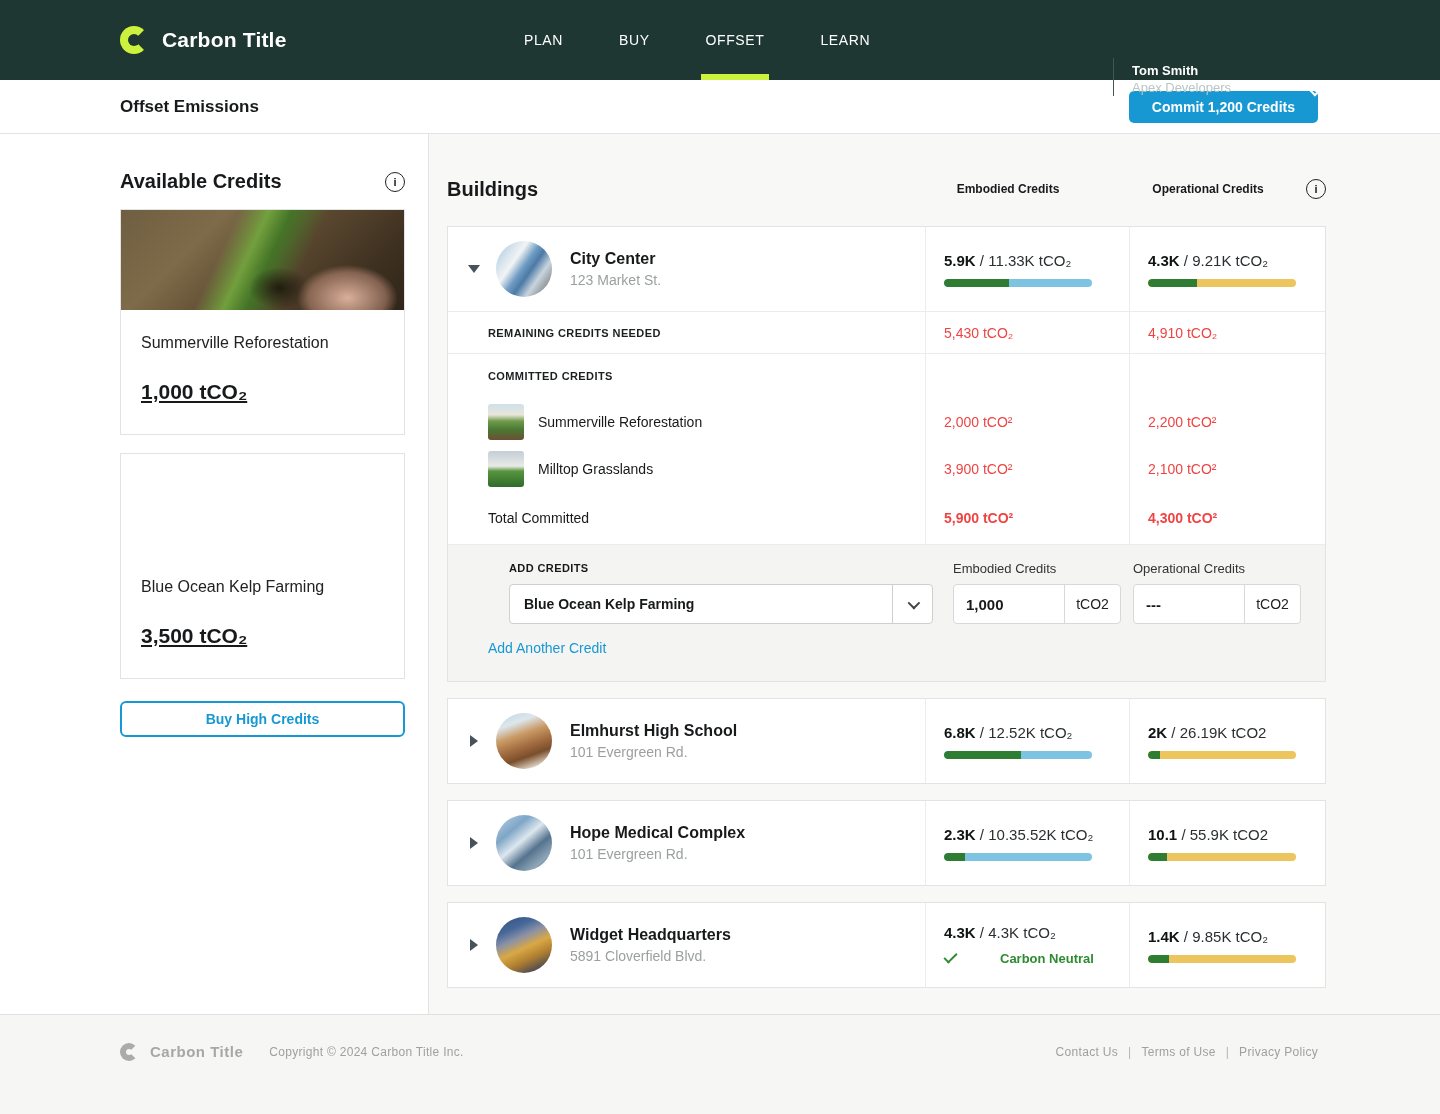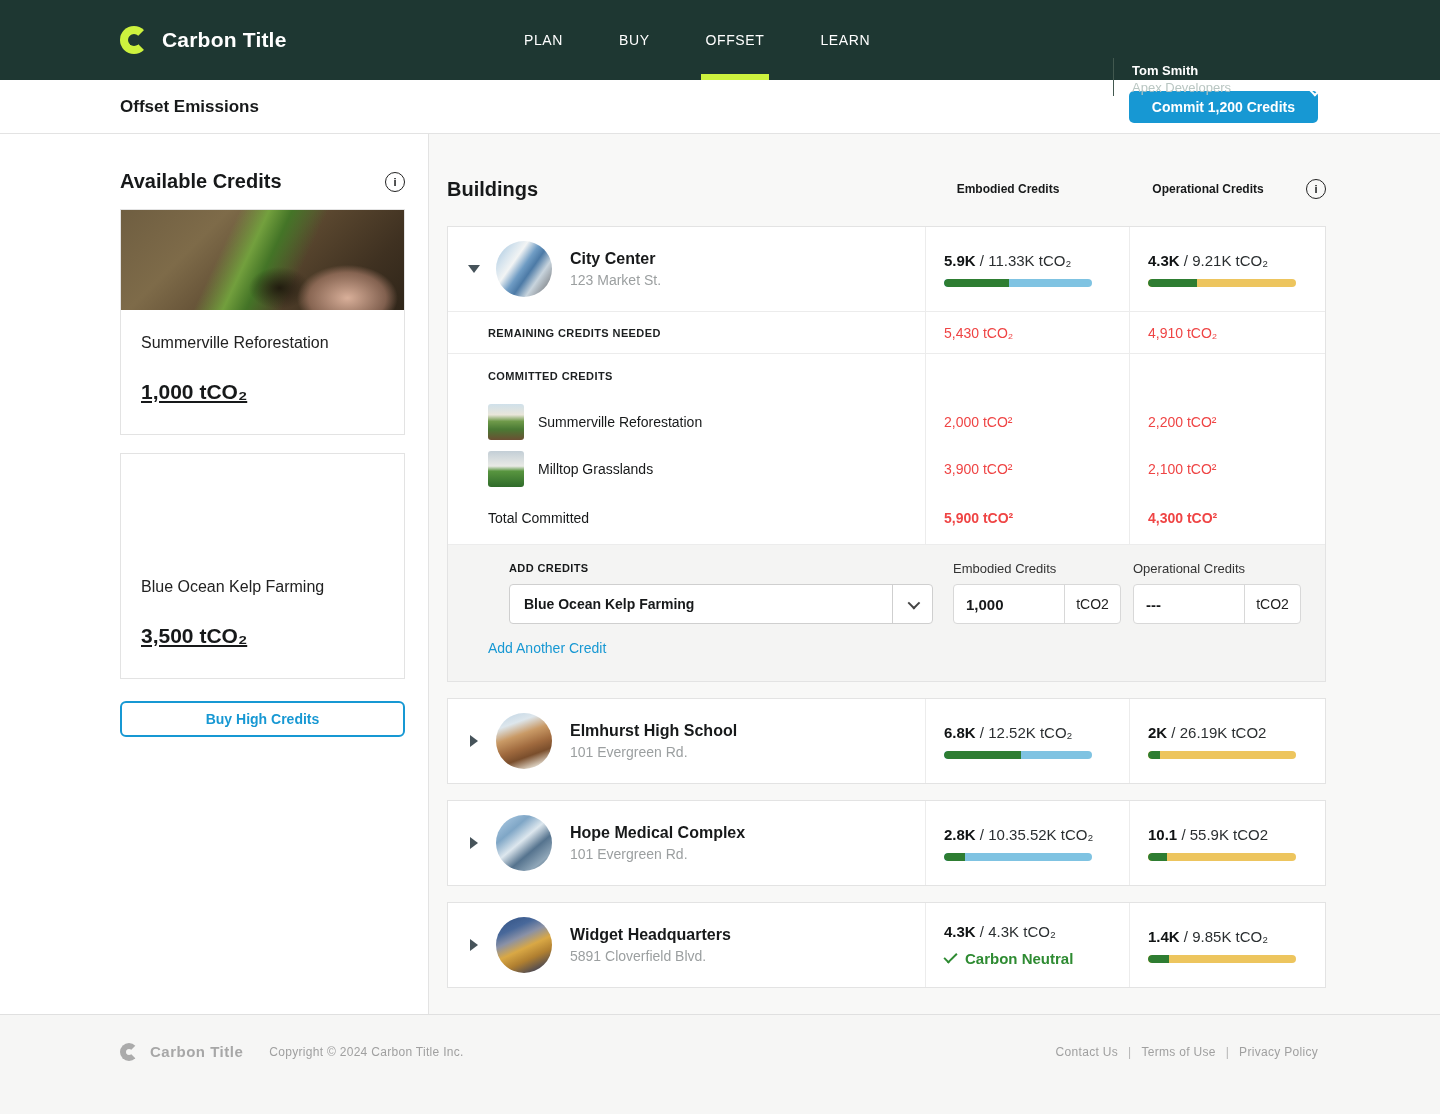--- a/index.html
+++ b/index.html
@@ -80,21 +80,21 @@
   .baddr{font-size:14px;color:var(--gray);margin-top:4px;}
   .val-cell{display:flex;flex-direction:column;justify-content:center;padding-left:18px;}
   .val-line{font-size:15px;color:#2b2f31;}
   .val-line b{color:#101314;}
   .bar{width:148px;height:8px;border-radius:4px;margin-top:10px;overflow:hidden;}
   .track-blue{background:var(--bar-blue);}
   .track-yellow{background:var(--bar-yellow);}
   .bar-fill{height:100%;background:var(--bar-green);border-radius:4px 0 0 4px;}
   .neutral-line{display:flex;align-items:center;gap:8px;margin-top:10px;}
   .checkmark{width:13px;height:7px;border-left:2.5px solid var(--neutral);border-bottom:2.5px solid var(--neutral);transform:rotate(-45deg);margin-top:-4px;}
-  .neutral-txt{font-size:15px;font-weight:bold;color:var(--neutral);}
+  .neutral-txt{font-size:13px;font-weight:bold;color:var(--neutral);margin-left:35px;}
 
   
   .remaining-row{height:42px;border-top:1px solid #ececec;}
   .sec-label{font-size:11px;font-weight:bold;letter-spacing:.4px;color:#1c1f20;}
   .remaining-row .lbl-cell{display:flex;align-items:center;padding-left:40px;}
   .remaining-row .val-cell{justify-content:center;}
   .detail-val{font-size:14px;color:#ef4444;}
   .committed{border-top:1px solid #ececec;}
   .committed-label-row{height:44px;}
   .committed-label-row .lbl-cell{display:flex;align-items:center;padding-left:40px;}
@@ -347,21 +347,21 @@
         <span class="tri-btn">
             <span class="tri-right"></span>
           </span>
         <span class="avatar av-hope"></span>
         <div>
           <div class="bname">Hope Medical Complex</div>
           <div class="baddr">101 Evergreen Rd.</div>
         </div>
       </div>
       <div class="val-cell cell-l">
-        <div class="val-line"><b>2.8K</b> <span>/ 10.35.52K tCO₂</span></div>
+        <div class="val-line"><b>2.3K</b> <span>/ 10.35.52K tCO₂</span></div>
         <div class="bar track-blue">
             <div class="bar-fill" style="width: 14%;"></div>
           </div>
       </div>
       <div class="val-cell cell-l">
         <div class="val-line"><b>10.1</b> <span>/ 55.9K tCO2</span></div>
         <div class="bar track-yellow">
             <div class="bar-fill" style="width: 13%;"></div>
           </div>
       </div>

